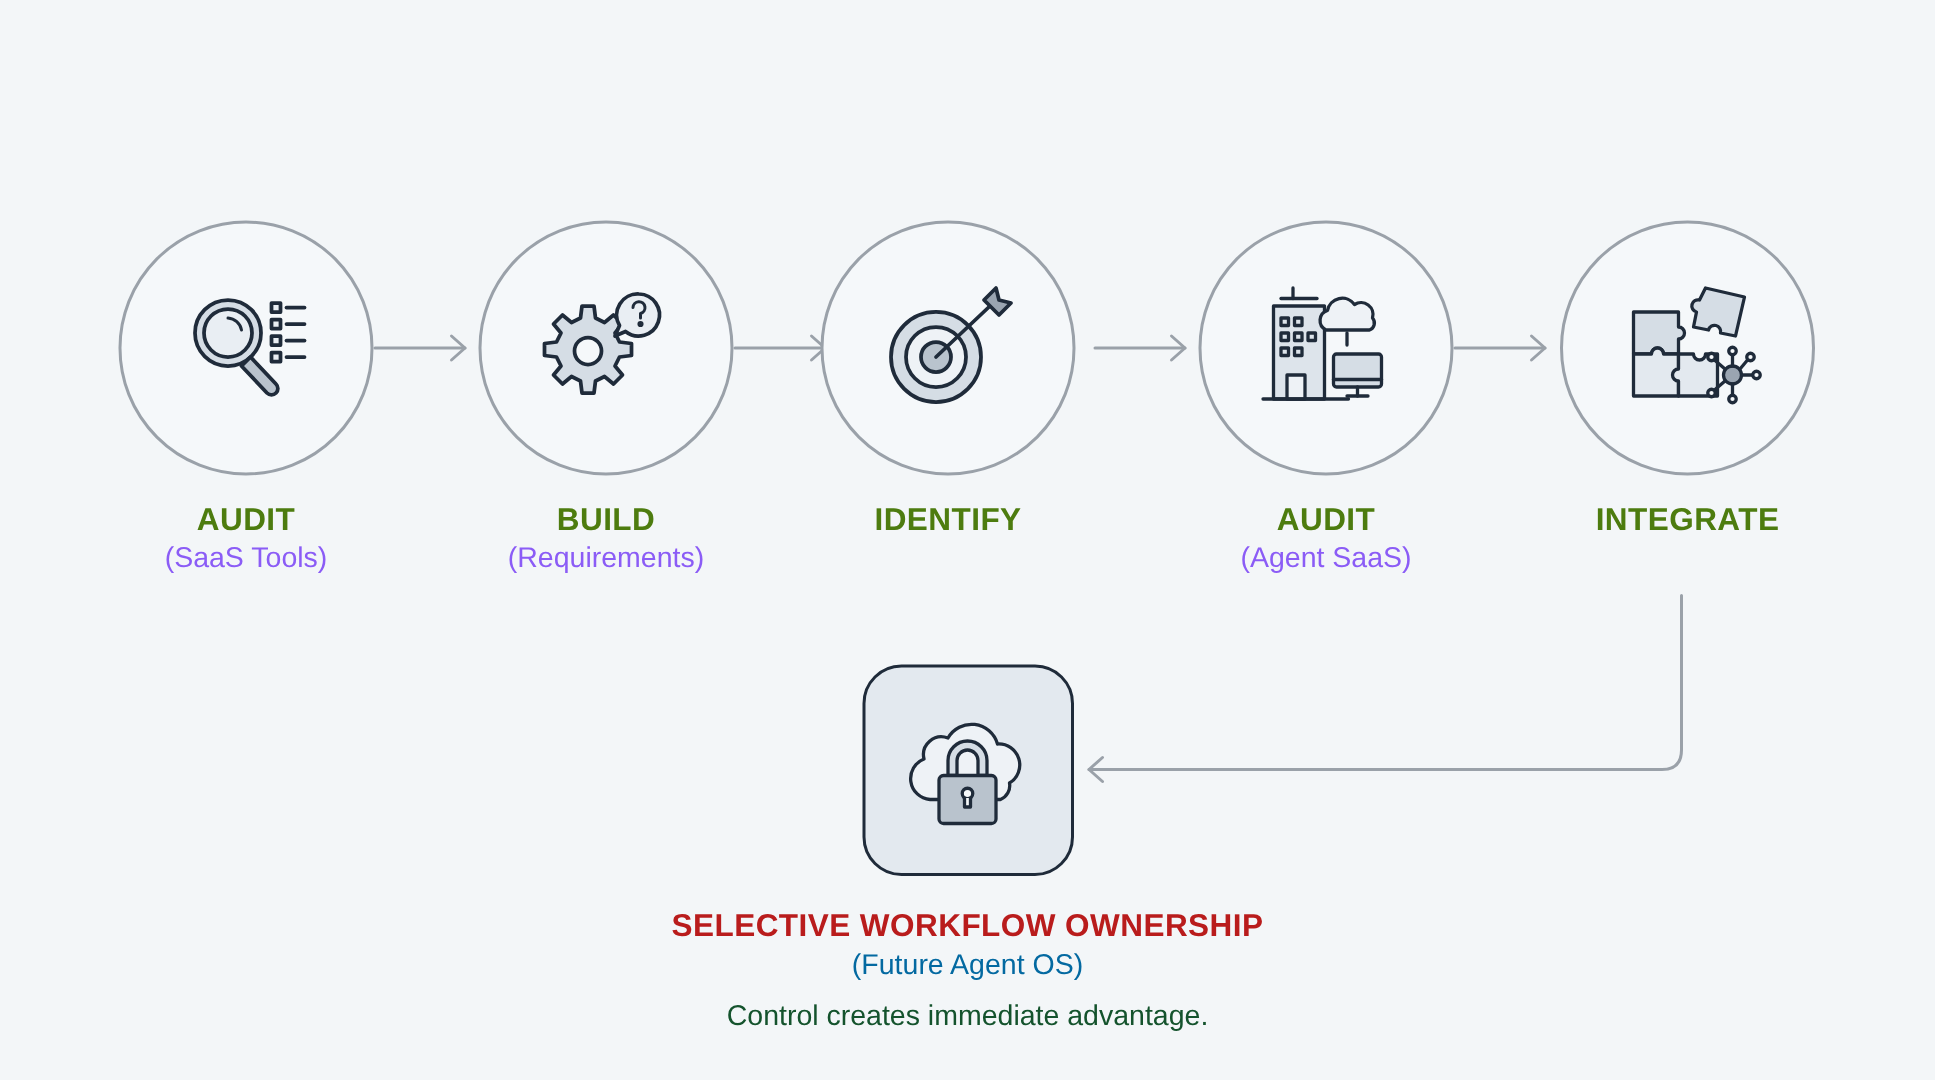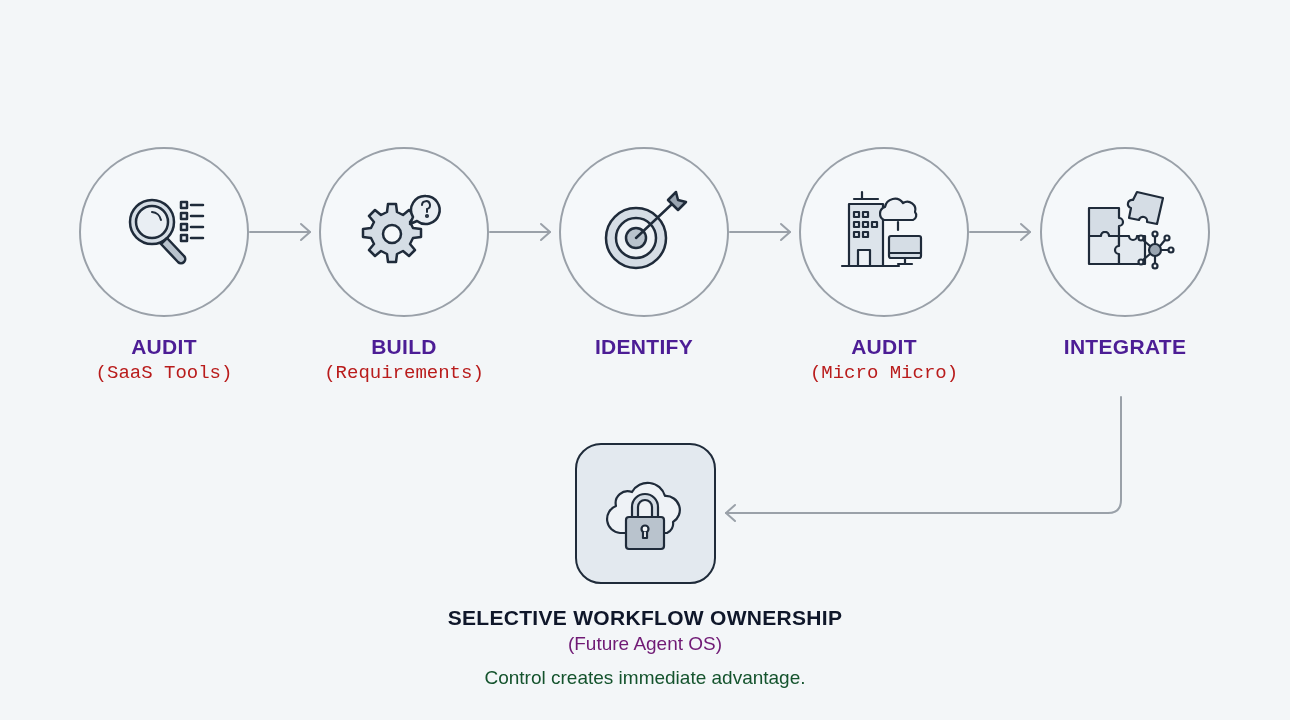--- a/index.html
+++ b/index.html
@@ -27,52 +27,51 @@
       border: 2px solid #9aa1a9;
       background: #f5f8fa;
       display: flex; align-items: center; justify-content: center;
     }
     .step .circle svg { width: 100px; height: 100px; }
     .step .title {
       margin-top: 18px;
       font-size: 21px;
       font-weight: 700;
       letter-spacing: 0.3px;
-      color: #4c1d95;
+      color: #4d7c0f;
       line-height: 24px;
     }
     .step .subtitle {
       margin-top: 2px;
       font-size: 19px;
-      color: #b91c1c;
+      color: #8b5cf6;
       line-height: 24px;
-      font-family: Liberation Mono, monospace;
     }
 
     .final {
       position: absolute;
       left: 420px; top: 443px; width: 450px;
       display: flex; flex-direction: column; align-items: center;
     }
     .final .box {
       width: 141px; height: 141px;
       border-radius: 26px;
       border: 2.5px solid #1f2b3a;
       background: #e3e9ef;
       display: flex; align-items: center; justify-content: center;
     }
     .final .box svg { width: 110px; height: 110px; }
     .final .title {
       margin-top: 22px;
       font-size: 21px; font-weight: 700; letter-spacing: 0.3px;
-      color: #0f172a; line-height: 24px;
+      color: #b91c1c; line-height: 24px;
     }
     .final .subtitle {
       margin-top: 2px;
-      font-size: 19px; color: #701a75; line-height: 24px;
+      font-size: 19px; color: #0369a1; line-height: 24px;
     }
     .final .tagline {
       margin-top: 10px;
       font-size: 19px; color: #14532d; line-height: 24px;
     }
   </style>
 </head>
 <body>
 
 <div class="canvas">
@@ -129,21 +128,21 @@
           <path fill="#e9eef3" d="M72,14 a14,14 0 1 1 -9,25 l-7,3 l3,-7 a14,14 0 0 1 13,-21 Z"></path>
           <path d="M68,23 a4,4 0 1 1 5,4 v3" stroke-width="2"></path>
           <circle cx="73" cy="34" r="0.8" fill="#1f2b3a"></circle>
         </g>
       </svg>
     </div>
     <div class="title">BUILD</div>
     <div class="subtitle">(Requirements)</div>
   </div>
 
-  <div class="step" style="left:524px;text-align:right;">
+  <div class="step" style="left:512px;text-align:right;">
     <div class="circle">
       <svg viewBox="0 0 100 100">
         <g stroke="#1f2b3a" stroke-width="2.5" fill="none" stroke-linecap="round" stroke-linejoin="round">
           <circle cx="42" cy="56" r="30" fill="#d5dde5"></circle>
           <circle cx="42" cy="56" r="20" fill="#eef2f6"></circle>
           <circle cx="42" cy="56" r="10" fill="#b9c3cd"></circle>
           <line x1="42" y1="56" x2="78" y2="22"></line>
           <path d="M74,18 l8,-8 l2,8 l8,2 l-8,8 Z" fill="#9aa5b1"></path>
         </g>
       </svg>
@@ -170,21 +169,21 @@
           <path fill="#eef2f6" d="M50,38 a7,7 0 0 1 1,-13 a10,10 0 0 1 18,-4 a8,8 0 0 1 12,9 a5,5 0 0 1 -2,8 Z"></path>
           <line x1="64" y1="40" x2="64" y2="48"></line>
           <rect x="55" y="54" width="32" height="22" rx="2" fill="#d5dde5"></rect>
           <line x1="55" y1="71" x2="87" y2="71"></line>
           <line x1="71" y1="76" x2="71" y2="82"></line>
           <line x1="64" y1="82" x2="78" y2="82"></line>
         </g>
       </svg>
     </div>
     <div class="title">AUDIT</div>
-    <div class="subtitle">(Micro Micro)</div>
+    <div class="subtitle">(Agent SaaS)</div>
   </div>
 
   <div class="step" style="left:1005px;text-align:right;">
     <div class="circle">
       <svg viewBox="0 0 100 100">
         <g stroke="#1f2b3a" stroke-width="2.2" fill="none" stroke-linecap="round" stroke-linejoin="round">
           <path fill="#d5dde5" d="M14,26 h30 v10 a4,4 0 1 1 0,8 v10 h-10 a4,4 0 1 0 -8,0 h-12 Z"></path>
           <path fill="#e3e9ef" d="M14,54 h12 a4,4 0 1 1 8,0 h10 v28 h-30 Z"></path>
           <path fill="#e3e9ef" d="M44,54 h10 a4,4 0 1 0 8,0 h8 v28 h-26 v-10 a4,4 0 1 1 0,-8 Z"></path>
           <path fill="#d5dde5" d="M62,10 l26,6 l-6,26 l-10,-2 a4,4 0 1 0 -8,-2 l-10,-2 l2,-10 a4,4 0 1 1 2,-8 Z"></path>

